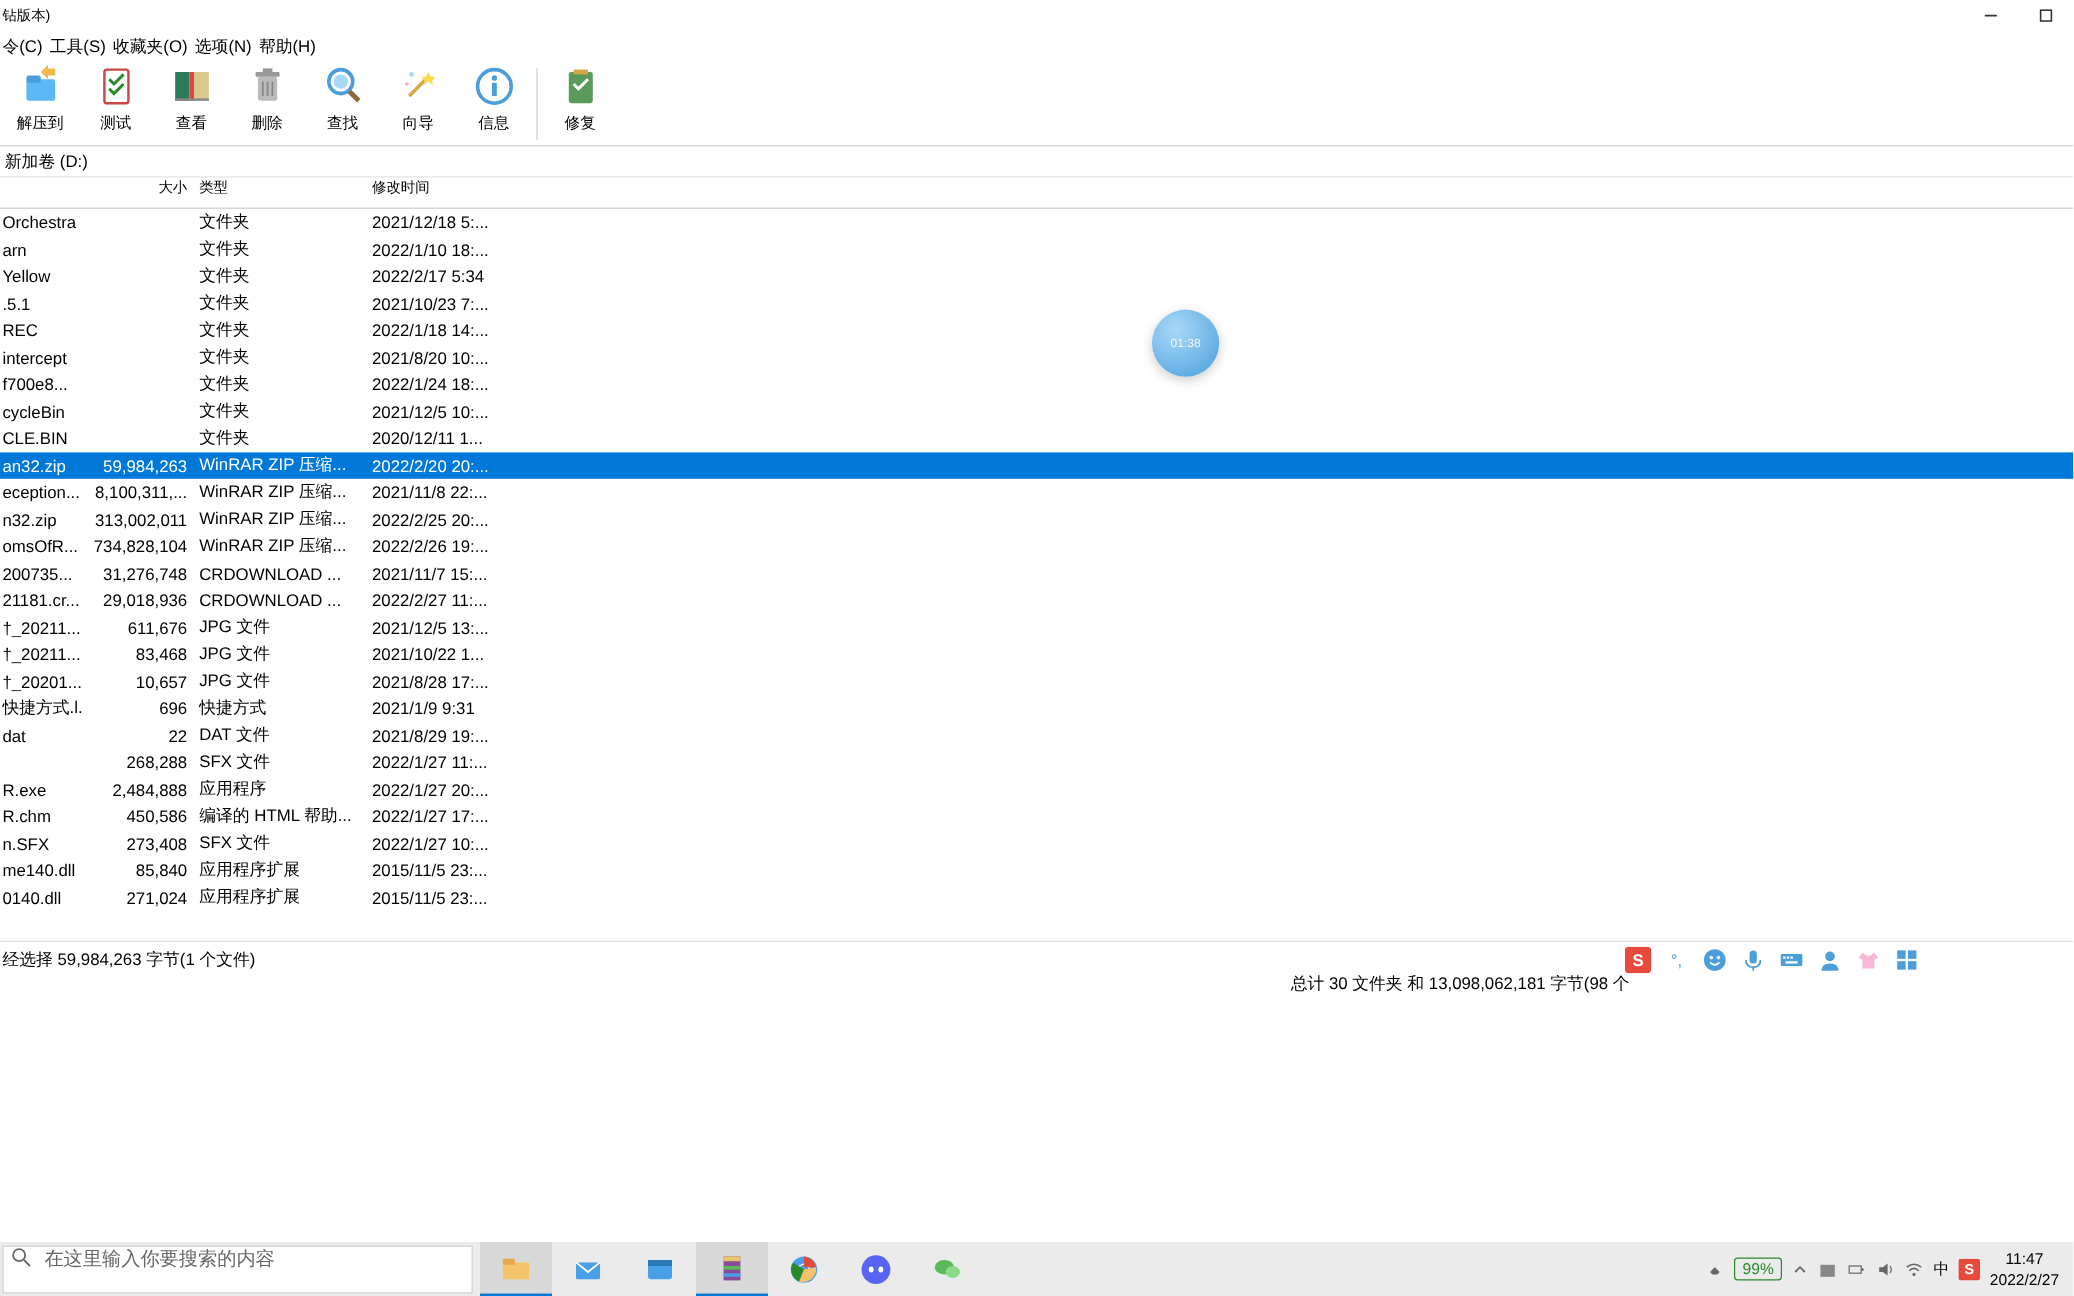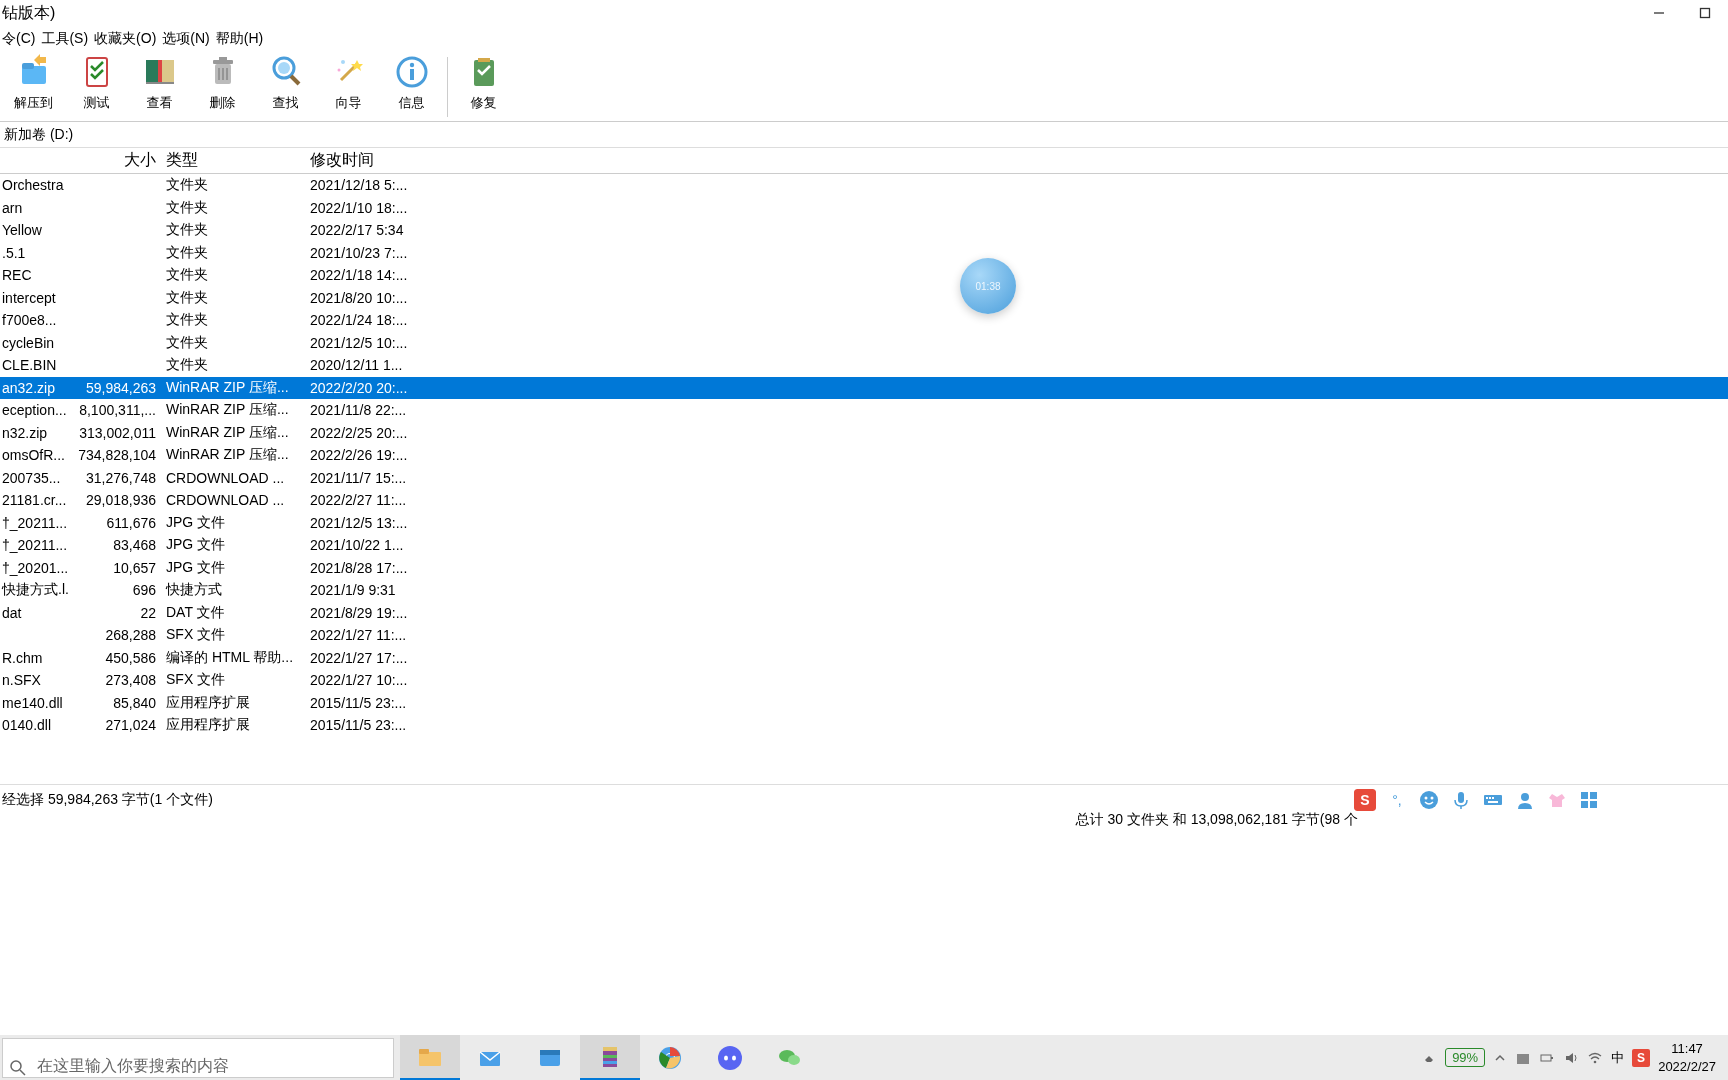--- a/index.html
+++ b/index.html
@@ -1,45 +1,45 @@
 <!DOCTYPE html>
 <html><head>
   <meta charset="utf-8">
   <style>
     * { margin: 0; padding: 0; box-sizing: border-box; font-family: "Microsoft YaHei", sans-serif; }
     body { background: #fff; font-size: 14px; overflow: hidden; width: 1728px; height: 1080px; position: relative; }
     .title-bar { height: 26px; display: flex; align-items: center; padding-left: 2px; background: #fff; position: relative; }
-    .title-text { font-size: 16px; }
+    .title-text { font-size: 12px; }
     .window-controls { position: absolute; right: 0; top: 0; display: flex; }
     .win-ctrl { width: 46px; height: 26px; display: flex; align-items: center; justify-content: center; cursor: pointer; }
     .menu-bar { height: 26px; display: flex; align-items: center; padding-left: 2px; gap: 6px; font-size: 14px; }
     .menu-item { cursor: pointer; }
     .toolbar { height: 70px; display: flex; align-items: center; padding-left: 2px; border-bottom: 1px solid #ccc; }
     .tool-btn { width: 63px; height: 70px; display: flex; flex-direction: column; align-items: center; cursor: pointer; font-size: 13px; }
     .tool-icon { width: 40px; height: 40px; margin-bottom: 2px; }
     .tool-sep { width: 1px; height: 60px; background: #ccc; margin: 0 4px; }
     .addr-bar { height: 26px; display: flex; align-items: center; padding-left: 4px; border-bottom: 1px solid #ddd; font-size: 14px; }
-    .grid-header { height: 26px; display: flex; align-items: center; border-bottom: 1px solid #ccc; font-size: 16px; background: #fff; }
+    .grid-header { height: 26px; display: flex; align-items: flex-start; border-bottom: 1px solid #ccc; font-size: 12px; background: #fff; }
     .col-name { width: 70px; padding-left: 4px; }
     .col-size { width: 92px; text-align: right; padding-right: 6px; }
     .col-type { width: 144px; padding-left: 4px; }
     .col-date { width: 120px; padding-left: 4px; }
     .file-list { height: 610px; overflow: hidden; }
     .row { height: 22.5px; display: flex; align-items: center; font-size: 14px; cursor: pointer; }
     .row.selected { background: #0078d7; color: #fff; }
     .c-name { width: 70px; overflow: hidden; white-space: nowrap; padding-left: 2px; }
     .c-size { width: 92px; text-align: right; padding-right: 6px; }
     .c-type { width: 144px; overflow: hidden; white-space: nowrap; padding-left: 4px; }
     .c-date { width: 120px; overflow: hidden; white-space: nowrap; padding-left: 4px; }
     .status-bar { height: 30px; border-top: 1px solid #ddd; display: flex; align-items: center; font-size: 14px; position: relative; padding-left: 2px; }
     .status-right { position: absolute; right: 370px; margin-top: 40px; }
     .tray-icons { position: absolute; right: 128px; top: 4px; display: flex; gap: 10px; align-items: center; }
     .tray-ico { width: 22px; height: 22px; border-radius: 3px; }
     .taskbar { position: absolute; bottom: 0; left: 0; right: 0; height: 45px; background: #ebebeb; display: flex; align-items: center; }
-    .search-box { width: 392px; height: 40px; background: #fff; border: 1px solid #ccc; display: flex; align-items: flex-end; padding-left: 6px; gap: 10px; margin: 2px; font-size: 16px; color: #666; }
+    .search-box { width: 392px; height: 40px; background: #fff; border: 1px solid #ccc; display: flex; align-items: flex-start; padding-left: 6px; gap: 10px; margin: 2px; font-size: 16px; color: #666; }
     .task-items { display: flex; height: 100%; margin-left: 4px; }
     .task-item { width: 60px; height: 45px; display: flex; align-items: center; justify-content: center; cursor: pointer; }
     .task-item.active { background: #d8d8d8; border-bottom: 2px solid #0078d7; }
     .systray { position: absolute; right: 0; bottom: 0; height: 45px; display: flex; align-items: center; font-size: 12px; gap: 8px; padding-right: 12px; }
     .battery { border: 1px solid #2a8a2a; color: #2a8a2a; padding: 1px 6px; border-radius: 3px; font-size: 13px; }
     .clock-block { text-align: center; font-size: 13px; line-height: 18px; }
     .circle-widget { position: absolute; left: 960px; top: 258px; width: 56px; height: 56px; border-radius: 50%; background: radial-gradient(circle at 35% 30%, #a8d8f8, #4a9edb); box-shadow: 0 3px 10px rgba(0,0,0,0.2); display: flex; align-items: center; justify-content: center; color: rgba(255,255,255,0.85); font-size: 10px; }
     svg { display: block; }
   </style>
 </head>
@@ -274,20 +274,26 @@
       <div class="c-type">DAT 文件</div>
       <div class="c-date">2021/8/29 19:...</div>
     </div>
     <div class="row">
       <div class="c-name"></div>
       <div class="c-size">268,288</div>
       <div class="c-type">SFX 文件</div>
       <div class="c-date">2022/1/27 11:...</div>
     </div>
     <div class="row">
+      <div class="c-name">R.exe</div>
+      <div class="c-size">2,484,888</div>
+      <div class="c-type">应用程序</div>
+      <div class="c-date">2022/1/27 20:...</div>
+    </div>
+    <div class="row">
       <div class="c-name">R.chm</div>
       <div class="c-size">450,586</div>
       <div class="c-type">编译的 HTML 帮助...</div>
       <div class="c-date">2022/1/27 17:...</div>
     </div>
     <div class="row">
       <div class="c-name">n.SFX</div>
       <div class="c-size">273,408</div>
       <div class="c-type">SFX 文件</div>
       <div class="c-date">2022/1/27 10:...</div>

